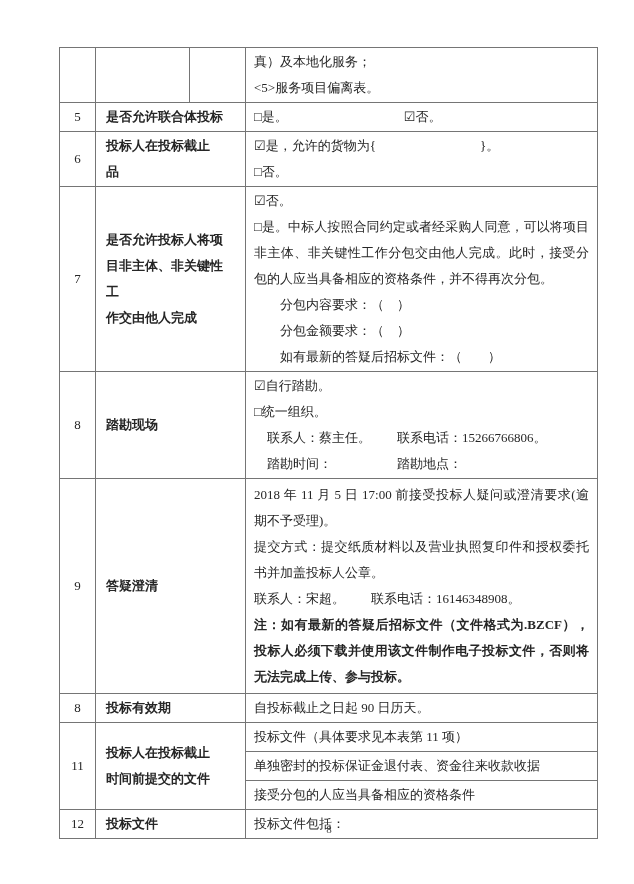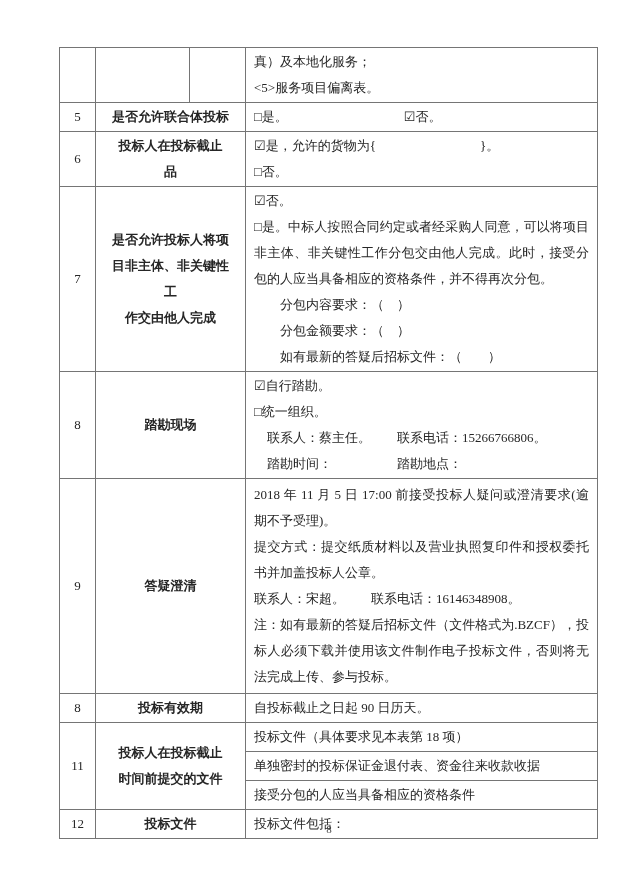--- a/index.html
+++ b/index.html
@@ -20,28 +20,27 @@
   td {
     border: 1px solid #757575;
     padding: 0;
     vertical-align: middle;
     font-size: 13px;
     line-height: 26px;
     word-break: break-all;
   }
   td.num { text-align: center; }
   td.label {
-    text-align: center;
     font-weight: bold;
     white-space: pre-line;
     padding: 0 10px;
   }
   td.content { padding: 1px 8px; }
   .para { text-align: justify; }
-  .bold { font-weight: normal; }
+  .bold { font-weight: bold; }
   .opt-no { margin-left: 116px; }
 
   .page-num {
     position: absolute;
     left: 0; right: 0; top: 823px;
     text-align: center;
     font-size: 11px;
     color: #3c3c3c;
   }
 </style>
@@ -128,21 +127,21 @@
       <td class="content">
         <div class="line">自投标截止之日起 90 日历天。</div>
       </td>
     </tr>
 
     <tr style="height:27px">
       <td class="num" rowspan="3">11</td>
       <td class="label" colspan="2" rowspan="3">投标人在投标截止
 时间前提交的文件</td>
       <td class="content">
-        <div class="line">投标文件（具体要求见本表第 18 项）</div>
+        <div class="line">投标文件（具体要求见本表第 11 项）</div>
       </td>
     </tr>
     <tr style="height:26px">
       <td class="content">
         <div class="line">单独密封的投标保证金退付表、资金往来收款收据</div>
       </td>
     </tr>
     <tr style="height:27px">
       <td class="content">
         <div class="line">接受分包的人应当具备相应的资格条件</div>

